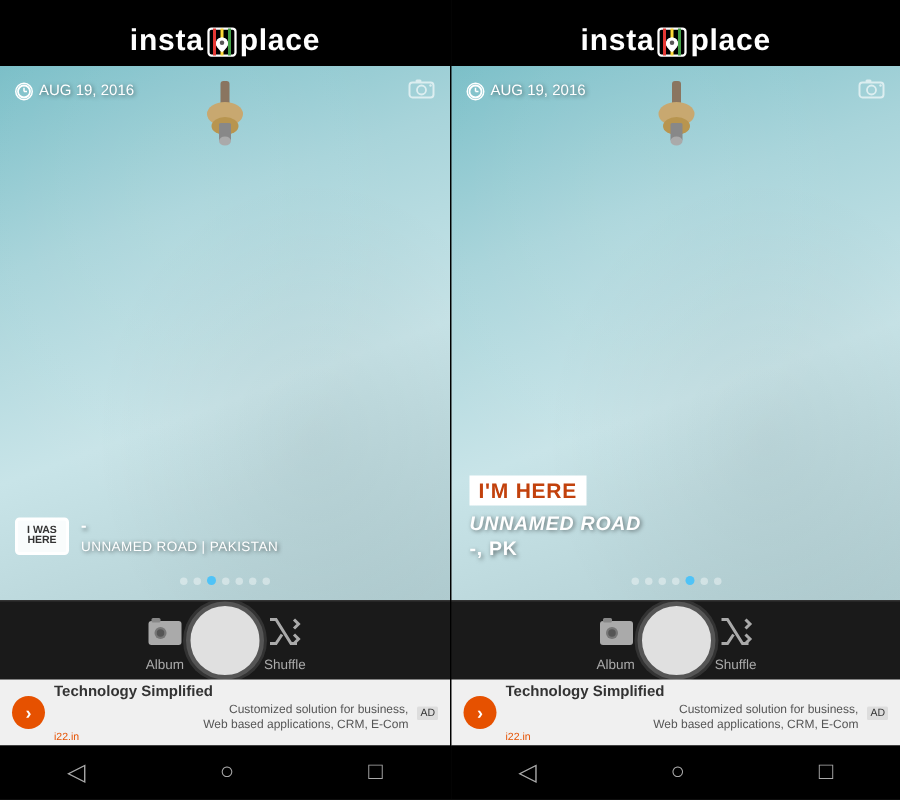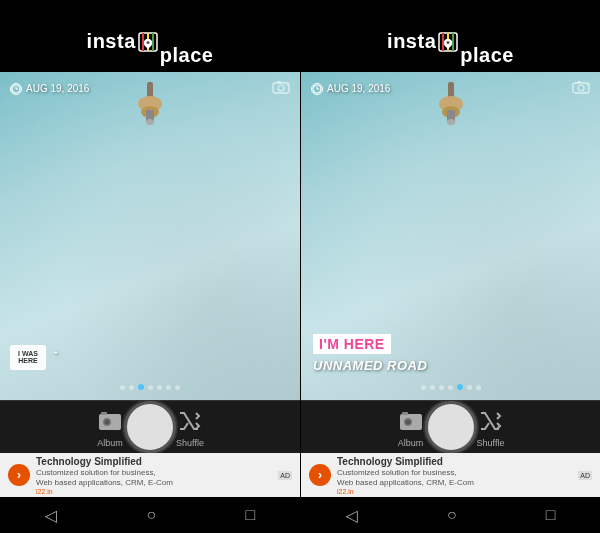--- a/index.html
+++ b/index.html
@@ -53,21 +53,21 @@
       align-items: center;
       justify-content: center;
       position: relative;
     }
 
     .logo-icon svg {
       width: 20px;
       height: 20px;
     }
 
-    .logo-place { color: #fff; margin-top: 28px; }
+    .logo-place { color: #fff; }
 
     
     .photo-area {
       flex: 1;
       position: relative;
       background: linear-gradient(160deg, #7bbfc8 0%, #a8d4da 30%, #c8e4e8 60%, #b0ccd0 100%);
       overflow: hidden;
     }
 
     
@@ -186,21 +186,21 @@
 
     .im-here-badge {
       display: inline-flex;
       align-items: center;
       gap: 0;
       margin-bottom: 4px;
     }
 
     .im-here-text {
       background: #fff;
-      color: #ec4899;
+      color: #c2410c;
       font-size: 14px;
       font-weight: 900;
       padding: 2px 6px;
       letter-spacing: 0.5px;
     }
 
     .location-line1 {
       color: #fff;
       font-size: 13px;
       font-weight: 900;
@@ -312,20 +312,21 @@
       line-height: 1.3;
     }
 
     .ad-desc {
       font-size: 8px;
       color: #555;
       line-height: 1.2;
       white-space: nowrap;
       overflow: hidden;
       text-overflow: ellipsis;
+      text-align: right;
     }
 
     .ad-url {
       font-size: 7px;
       color: #e65100;
     }
 
     .ad-arrow {
       width: 22px;
       height: 22px;
@@ -435,20 +436,21 @@
         </div>
       </div>
 
       <div class="location-overlay-left">
         <div class="iwas-badge">
           <span class="iwas-text">I WAS</span>
           <span class="iwas-text">HERE</span>
         </div>
         <div class="location-text-left">
           <span class="location-dash">-</span>
+          <span class="location-name">UNNAMED ROAD | PAKISTAN</span>
         </div>
       </div>
 
       <div class="dots-bar">
         <div class="dot"></div>
         <div class="dot"></div>
         <div class="dot active"></div>
         <div class="dot"></div>
         <div class="dot"></div>
         <div class="dot"></div>
@@ -556,20 +558,21 @@
             <circle cx="15" cy="5" r="0.8" fill="white"></circle>
           </svg>
         </div>
       </div>
 
       <div class="location-overlay-right">
         <div class="im-here-badge">
           <span class="im-here-text">I'M HERE</span>
         </div>
         <div class="location-line1">UNNAMED ROAD</div>
+        <div class="location-line2">-, PK</div>
       </div>
 
       <div class="dots-bar">
         <div class="dot"></div>
         <div class="dot"></div>
         <div class="dot"></div>
         <div class="dot"></div>
         <div class="dot active"></div>
         <div class="dot"></div>
         <div class="dot"></div>

